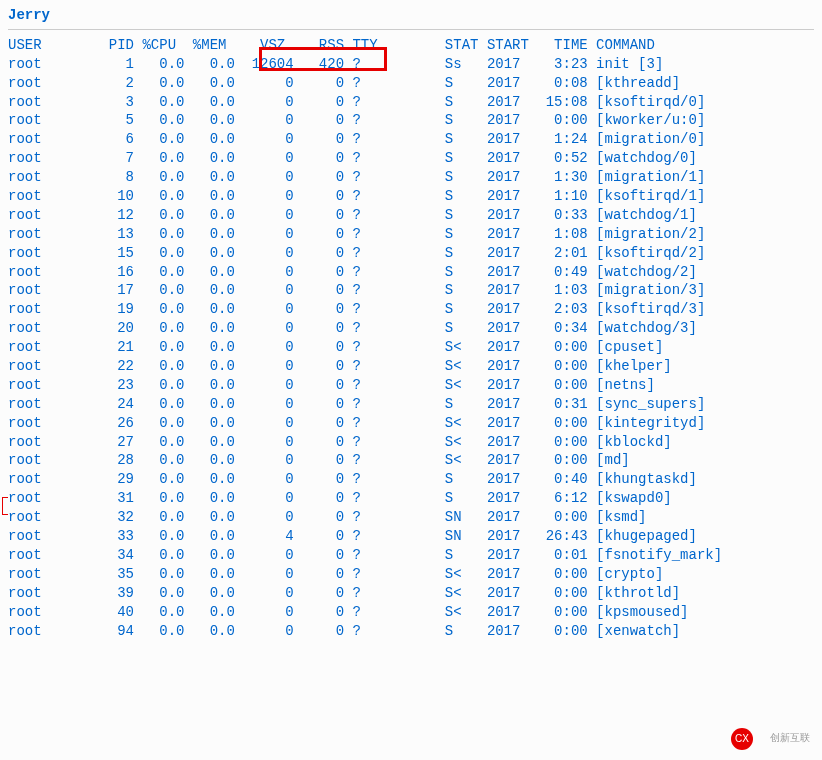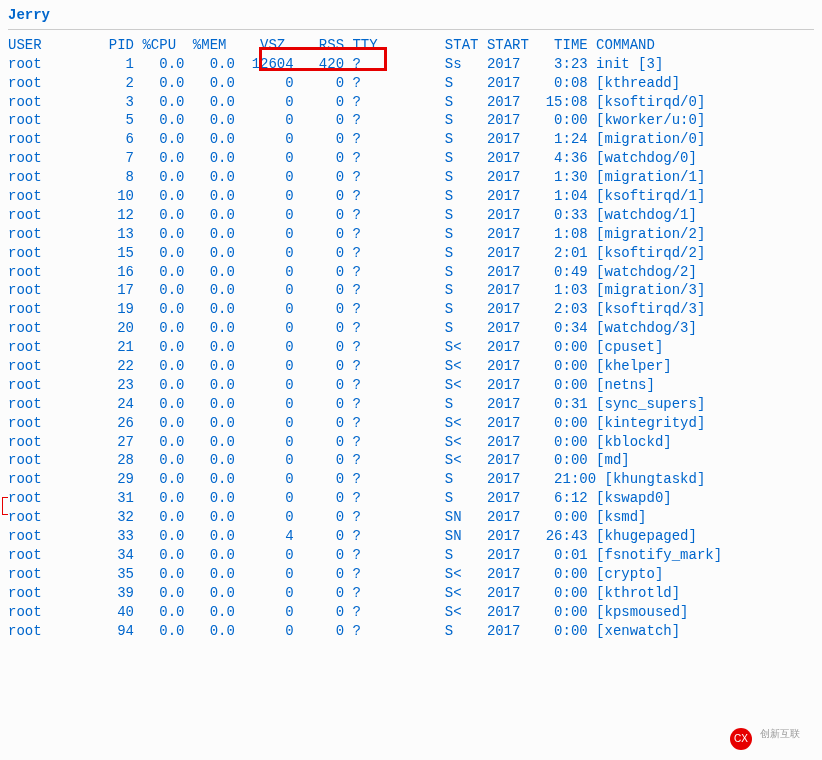--- a/index.html
+++ b/index.html
@@ -25,26 +25,27 @@
       position: absolute;
       border: 3px solid #e60000;
       top: 47px;
       left: 259px;
       width: 128px;
       height: 24px;
       pointer-events: none;
     }
     .watermark {
       position: absolute;
-      right: 22px;
+      right: 12px;
       bottom: 10px;
       font-size: 10px;
       color: #999;
       display: flex;
-      gap: 8px;
+      align-items: center;
+      gap: 17px;
     }
     .watermark-circle {
       width: 22px;
       height: 22px;
       border-radius: 50%;
       background: #e60000;
       color: #fff;
       display: inline-flex;
       align-items: center;
       justify-content: center;
@@ -68,38 +69,38 @@
 <div class="prompt">Jerry</div>
 <hr class="bar">
 
 <div id="table">
     <div class="row">USER        PID %CPU  %MEM    VSZ    RSS TTY        STAT START   TIME COMMAND</div>
     <div class="row">root          1   0.0   0.0  12604   420 ?          Ss   2017    3:23 init [3]</div>
     <div class="row">root          2   0.0   0.0      0     0 ?          S    2017    0:08 [kthreadd]</div>
     <div class="row">root          3   0.0   0.0      0     0 ?          S    2017   15:08 [ksoftirqd/0]</div>
     <div class="row">root          5   0.0   0.0      0     0 ?          S    2017    0:00 [kworker/u:0]</div>
     <div class="row">root          6   0.0   0.0      0     0 ?          S    2017    1:24 [migration/0]</div>
-    <div class="row">root          7   0.0   0.0      0     0 ?          S    2017    4:36 [watchdog/0]</div>
+    <div class="row">root          7   0.0   0.0      0     0 ?          S    2017    0:52 [watchdog/0]</div>
     <div class="row">root          8   0.0   0.0      0     0 ?          S    2017    1:30 [migration/1]</div>
-    <div class="row">root         10   0.0   0.0      0     0 ?          S    2017    1:04 [ksoftirqd/1]</div>
+    <div class="row">root         10   0.0   0.0      0     0 ?          S    2017    1:10 [ksoftirqd/1]</div>
     <div class="row">root         12   0.0   0.0      0     0 ?          S    2017    0:33 [watchdog/1]</div>
     <div class="row">root         13   0.0   0.0      0     0 ?          S    2017    1:08 [migration/2]</div>
     <div class="row">root         15   0.0   0.0      0     0 ?          S    2017    2:01 [ksoftirqd/2]</div>
     <div class="row">root         16   0.0   0.0      0     0 ?          S    2017    0:49 [watchdog/2]</div>
     <div class="row">root         17   0.0   0.0      0     0 ?          S    2017    1:03 [migration/3]</div>
     <div class="row">root         19   0.0   0.0      0     0 ?          S    2017    2:03 [ksoftirqd/3]</div>
     <div class="row">root         20   0.0   0.0      0     0 ?          S    2017    0:34 [watchdog/3]</div>
     <div class="row">root         21   0.0   0.0      0     0 ?          S&lt;   2017    0:00 [cpuset]</div>
     <div class="row">root         22   0.0   0.0      0     0 ?          S&lt;   2017    0:00 [khelper]</div>
     <div class="row">root         23   0.0   0.0      0     0 ?          S&lt;   2017    0:00 [netns]</div>
     <div class="row">root         24   0.0   0.0      0     0 ?          S    2017    0:31 [sync_supers]</div>
     <div class="row">root         26   0.0   0.0      0     0 ?          S&lt;   2017    0:00 [kintegrityd]</div>
     <div class="row">root         27   0.0   0.0      0     0 ?          S&lt;   2017    0:00 [kblockd]</div>
     <div class="row">root         28   0.0   0.0      0     0 ?          S&lt;   2017    0:00 [md]</div>
-    <div class="row">root         29   0.0   0.0      0     0 ?          S    2017    21:00 [khungtaskd]</div>
+    <div class="row">root         29   0.0   0.0      0     0 ?          S    2017    0:40 [khungtaskd]</div>
     <div class="row">root         31   0.0   0.0      0     0 ?          S    2017    6:12 [kswapd0]</div>
     <div class="row">root         32   0.0   0.0      0     0 ?          SN   2017    0:00 [ksmd]</div>
     <div class="row">root         33   0.0   0.0      4     0 ?          SN   2017   26:43 [khugepaged]</div>
     <div class="row">root         34   0.0   0.0      0     0 ?          S    2017    0:01 [fsnotify_mark]</div>
     <div class="row">root         35   0.0   0.0      0     0 ?          S&lt;   2017    0:00 [crypto]</div>
     <div class="row">root         39   0.0   0.0      0     0 ?          S&lt;   2017    0:00 [kthrotld]</div>
     <div class="row">root         40   0.0   0.0      0     0 ?          S&lt;   2017    0:00 [kpsmoused]</div>
     <div class="row">root         94   0.0   0.0      0     0 ?          S    2017    0:00 [xenwatch]</div>
   </div>
 

